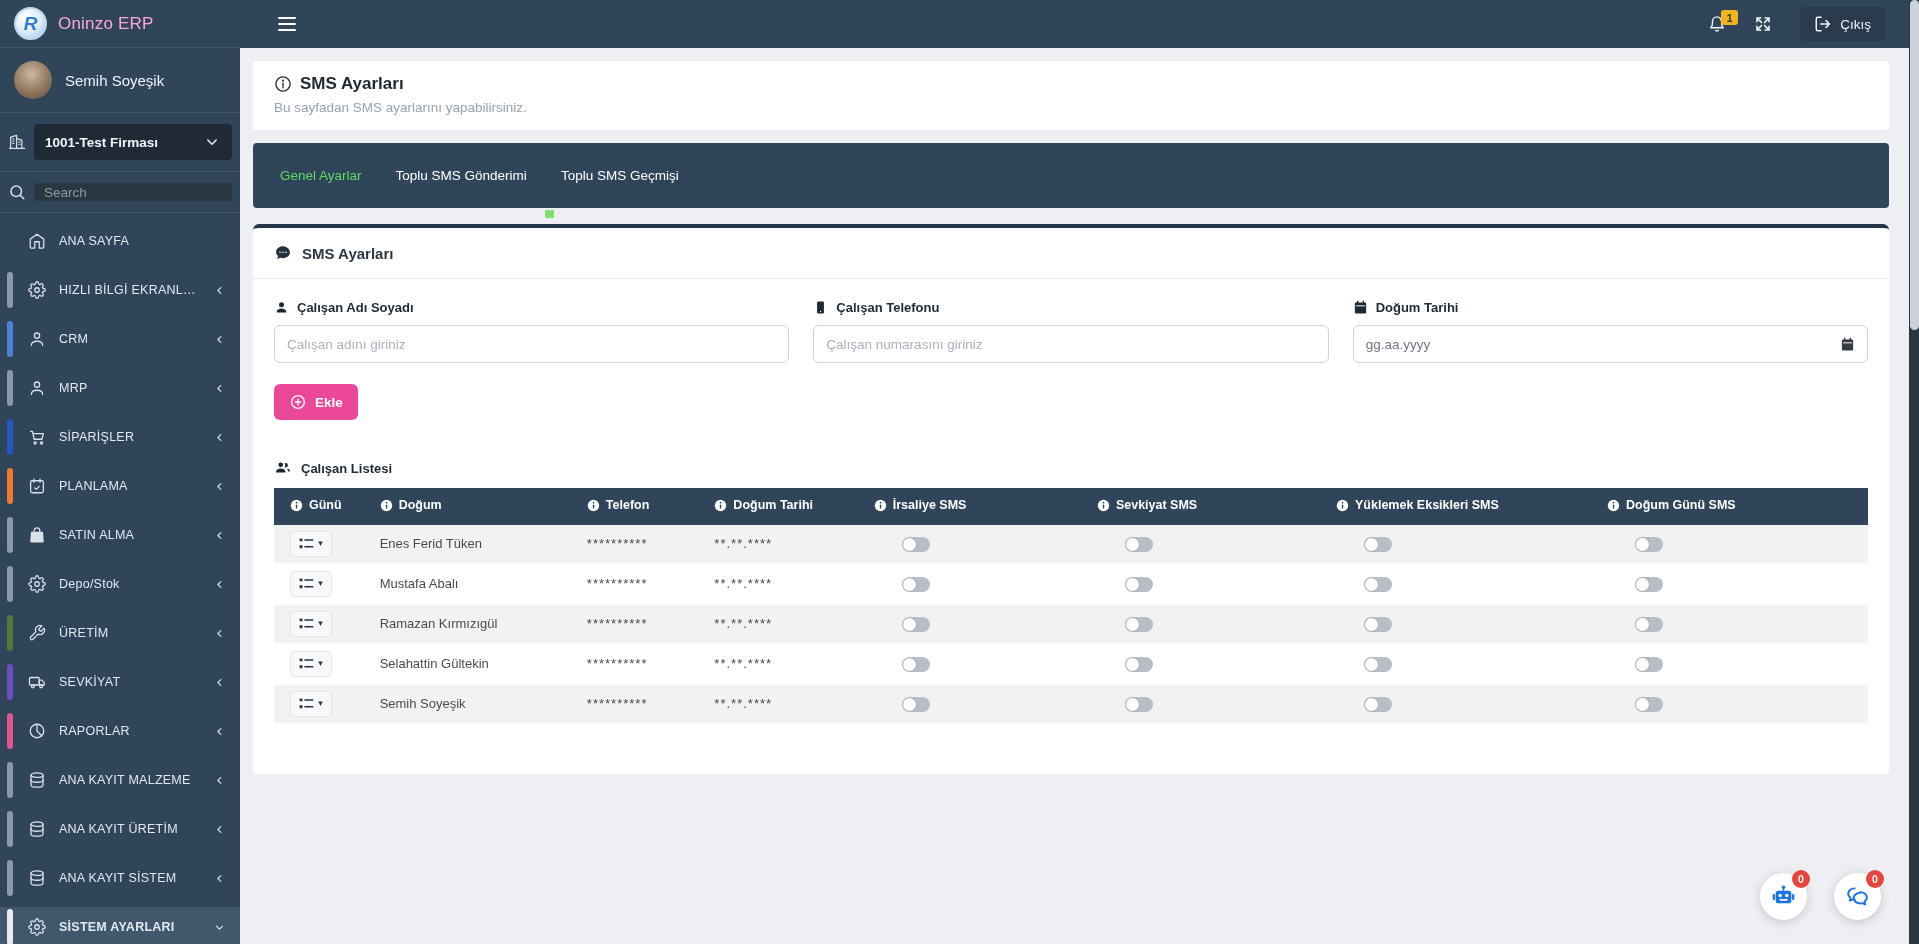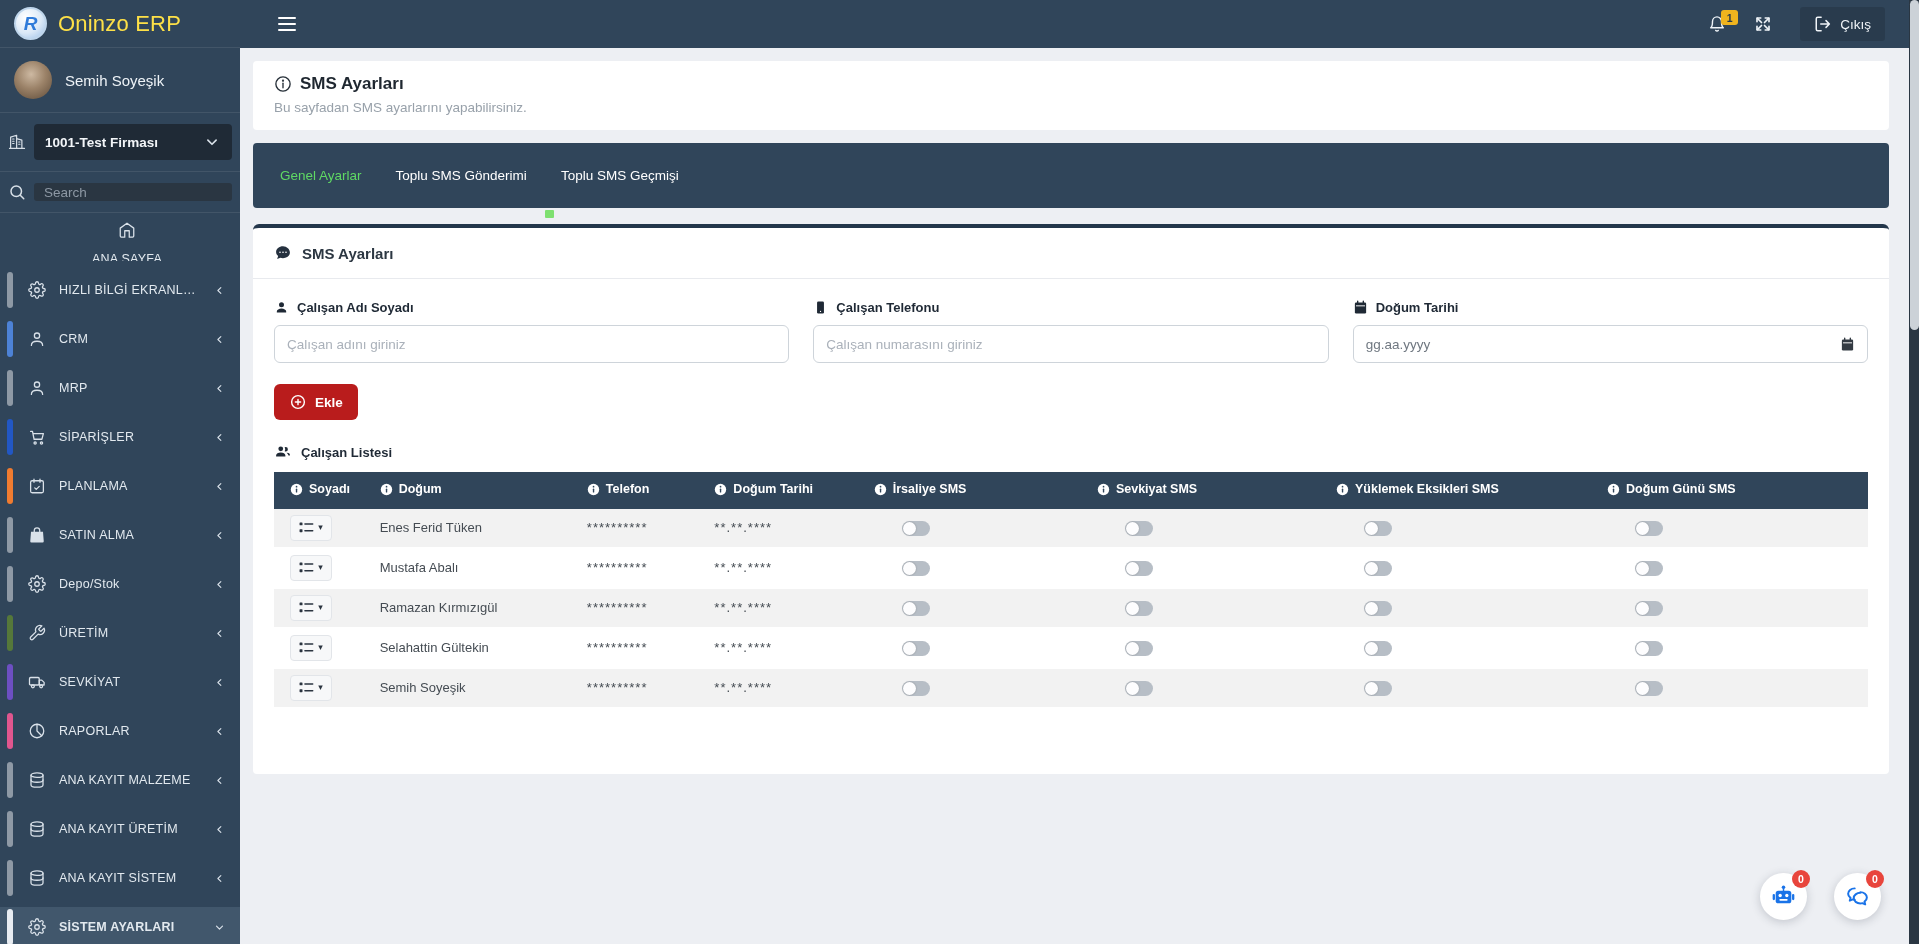--- a/index.html
+++ b/index.html
@@ -4,34 +4,34 @@
 <style>
   * { box-sizing: border-box; margin: 0; padding: 0; }
   html, body { width: 1919px; height: 944px; overflow: hidden; }
   body { font-family: "Liberation Sans", "DejaVu Sans", sans-serif; background: #edeff3; }
   .app { display: flex; width: 100%; height: 100%; }
 
   
   .sidebar { width: 240px; flex-shrink: 0; background: #30455a; color: #dfe7ee; display: flex; flex-direction: column; overflow: hidden; }
   .brand { height: 48px; display: flex; align-items: center; gap: 11px; padding: 0 14px; border-bottom: 1px solid rgba(255,255,255,.09); flex-shrink: 0; }
   .logo { width: 33px; height: 33px; border-radius: 50%; background: radial-gradient(circle at 35% 30%, #ffffff 0%, #dbe9f7 55%, #9cc0e8 100%); border: 2px solid #bfd6ec; color: #2f7bd9; font-weight: bold; font-style: italic; font-size: 19px; display: flex; align-items: center; justify-content: center; flex-shrink: 0; }
-  .brand-name { font-size: 22px; color: #fde047; letter-spacing: .2px; }
+  .brand-name { font-size: 17px; color: #f9a8d4; letter-spacing: .2px; }
   .user-row { display: flex; align-items: center; gap: 13px; padding: 13px 14px; border-bottom: 1px solid rgba(255,255,255,.09); flex-shrink: 0; }
   .avatar { width: 38px; height: 38px; border-radius: 50%; background: radial-gradient(circle at 45% 35%, #cdb9a2 0%, #9b8268 45%, #5d4a38 100%); flex-shrink: 0; }
   .user-name { font-size: 15px; color: #eef3f7; }
   .side-row { display: flex; align-items: center; gap: 8px; padding: 11px 8px; border-bottom: 1px solid rgba(255,255,255,.09); flex-shrink: 0; }
   .side-row .icon { color: #d8e0e8; }
   .company-select { flex: 1; height: 36px; background: #1f2a36; border-radius: 4px; display: flex; align-items: center; justify-content: space-between; padding: 0 11px; font-size: 13.5px; font-weight: bold; color: #f2f5f8; cursor: pointer; }
   .search-input { flex: 1; height: 18px; background: #2a3642; border: none; border-radius: 3px; color: #cfd8e0; padding: 0 10px; font-size: 13.5px; outline: none; }
   .search-input::placeholder { color: #8d98a4; }
   .menu { flex: 1; padding-top: 8px; overflow: hidden; }
   .menu-item { position: relative; height: 40px; margin-bottom: 9px; display: flex; align-items: center; gap: 13px; padding: 0 14px 0 28px; font-size: 12.5px; letter-spacing: .25px; color: #e2e9ef; cursor: pointer; white-space: nowrap; }
   .menu-item .icon { color: #d9e1e9; flex-shrink: 0; }
   .menu-bar { position: absolute; left: 7px; top: 2px; bottom: 2px; width: 6px; border-radius: 4px; }
-  .menu-item.no-bar { padding-left: 28px; flex-direction: column; }
+  .menu-item.no-bar { padding-left: 28px; }
   .menu-chev { margin-left: auto; color: #a3b2bf; display: flex; }
   .menu-item.active { background: #41576c; font-weight: bold; }
   .menu-label { overflow: hidden; text-overflow: ellipsis; }
 
   
   .main { flex: 1; display: flex; flex-direction: column; min-width: 0; }
   .navbar { height: 48px; background: #30455a; display: flex; align-items: center; padding: 0 20px; color: #e9eff5; flex-shrink: 0; }
   .hamburger { margin-left: 14px; display: flex; flex-direction: column; gap: 3.5px; cursor: pointer; padding: 6px 4px; }
   .hamburger i { display: block; width: 18px; height: 2.6px; background: #fff; border-radius: 1px; }
   .nav-right { margin-left: auto; display: flex; align-items: center; gap: 28px; }
@@ -59,21 +59,21 @@
   .form-row { display: flex; gap: 24px; padding: 21px 21px 4px; }
   .fgroup { flex: 1; position: relative; }
   .flabel { display: flex; align-items: center; gap: 8px; font-size: 13px; font-weight: bold; color: #1f2935; margin-bottom: 10px; }
   .flabel .icon { color: #1f2935; display: flex; }
   .finput { width: 100%; height: 38px; border: 1px solid #ced4da; border-radius: 6px; padding: 0 12px; font-size: 13.5px; color: #495057; background: #fff; outline: none; }
   .finput::placeholder { color: #aab1ba; }
   .date-box { width: 100%; height: 38px; border: 1px solid #ced4da; border-radius: 6px; padding: 0 12px; display: flex; align-items: center; justify-content: space-between; cursor: text; background: #fff; }
   .date-ph { font-size: 13.5px; color: #6f7780; }
   .date-box .icon { color: #333a42; display: flex; cursor: pointer; }
 
-  .btn-ekle { margin: 17px 0 0 21px; background: #b91c1c; color: #fff; border: none; border-radius: 6px; padding: 9px 15px; font-size: 13.5px; font-weight: bold; display: inline-flex; align-items: center; gap: 8px; cursor: pointer; font-family: inherit; }
+  .btn-ekle { margin: 17px 0 16px 21px; background: #ec4899; color: #fff; border: none; border-radius: 6px; padding: 9px 15px; font-size: 13.5px; font-weight: bold; display: inline-flex; align-items: center; gap: 8px; cursor: pointer; font-family: inherit; }
   .btn-ekle .icon { display: flex; color: #fff; }
 
   .list-title { display: flex; align-items: center; gap: 9px; padding: 23px 21px 11px; font-size: 13px; font-weight: bold; color: #1f2935; }
   .list-title .icon { color: #1f2935; display: flex; }
 
   table.emp { width: calc(100% - 42px); margin: 0 21px 60px; border-collapse: collapse; font-size: 13px; }
   table.emp thead th { background: #30455a; color: #fff; text-align: left; padding: 10px 10px; font-size: 12.5px; font-weight: bold; white-space: nowrap; }
   table.emp thead th:first-child { padding-left: 16px; }
   .th-flex { display: inline-flex; align-items: center; gap: 6px; }
   table.emp tbody tr:nth-child(odd) { background: #f2f2f2; }
@@ -502,21 +502,21 @@
           <thead>
               <tr id="emp-head">
                 <th style="width: 6%;"><span class="th-flex">
                     <span class="icon">
                       <svg width="13" height="13" viewBox="0 0 16 16">
                         <circle cx="8" cy="8" r="7" fill="#fff"></circle>
                         <rect x="7.2" y="6.7" width="1.7" height="5.1" rx="0.85" fill="#30455a"></rect>
                         <circle cx="8.05" cy="4.5" r="1.05" fill="#30455a"></circle>
                       </svg>
                     </span>
-                    <span>Soyadı</span>
+                    <span>Günü</span>
                   </span></th>
                 <th style="width: 13%;"><span class="th-flex">
                     <span class="icon">
                       <svg width="13" height="13" viewBox="0 0 16 16">
                         <circle cx="8" cy="8" r="7" fill="#fff"></circle>
                         <rect x="7.2" y="6.7" width="1.7" height="5.1" rx="0.85" fill="#30455a"></rect>
                         <circle cx="8.05" cy="4.5" r="1.05" fill="#30455a"></circle>
                       </svg>
                     </span>
                     <span>Doğum</span>

